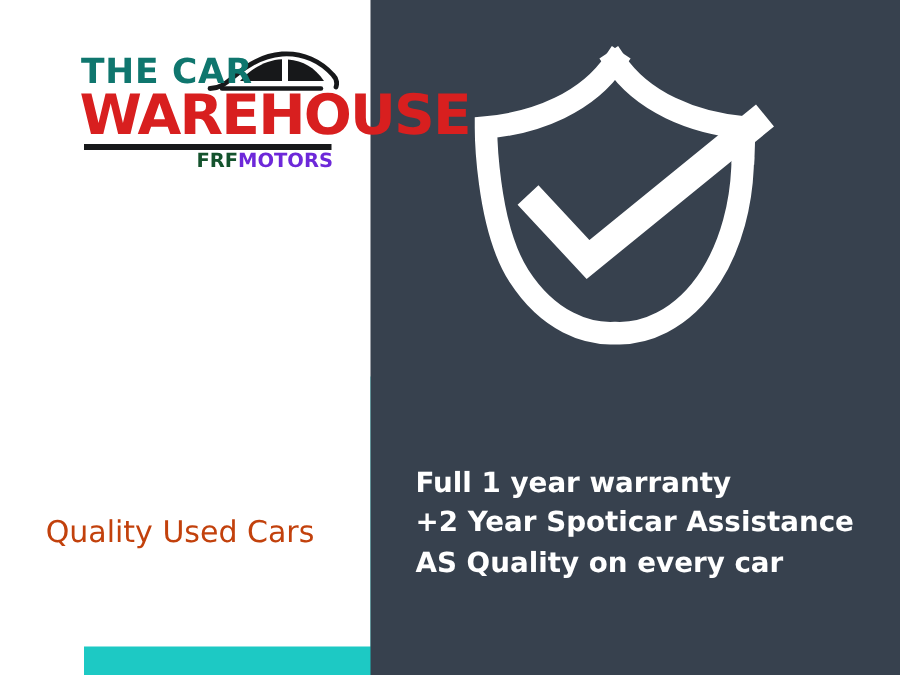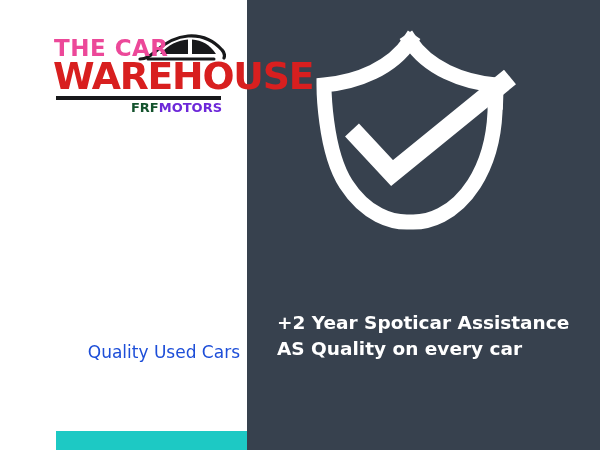--- a/index.html
+++ b/index.html
@@ -50,21 +50,21 @@
     height: 30px;
   }
   #logo-line1 {
     position: absolute;
     left: 0px;
     top: 5px;
     font-family: "DejaVu Sans", sans-serif;
     font-weight: bold;
     font-size: 23px;
     letter-spacing: 0.5px;
-    color: #ec4899;
+    color: #0f766e;
     line-height: 1;
     white-space: nowrap;
   }
   #logo-line2 {
     position: absolute;
     left: -1px;
     top: 26px;
     font-family: "DejaVu Sans", sans-serif;
     font-weight: bold;
     font-size: 37px;
@@ -96,24 +96,24 @@
   }
   #logo-sub .frf { color: #14532d; }
   #logo-sub .motors { color: #6d28d9; }
 
   
   #tagline {
     position: absolute;
     left: 0px;
     top: 340px;
     width: 240px;
-    text-align: right;
-    font-family: "DejaVu Sans", sans-serif;
-    font-size: 17px;
-    color: #1d4ed8;
+    text-align: center;
+    font-family: "DejaVu Sans", sans-serif;
+    font-size: 20px;
+    color: #c2410c;
     line-height: 1.42;
     z-index: 6;
   }
   #tagline div { white-space: nowrap; }
 
   
   #accent-vertical {
     position: absolute;
     left: 234px;
     top: 251px;
@@ -188,20 +188,21 @@
                  C 178 132, 184 105, 185 82" fill="none" stroke="#ffffff" stroke-width="15" stroke-linecap="square" stroke-linejoin="miter"></path>
         <path d="M 100 11
                  C 118 38, 152 52, 186 55
                  C 186 55, 186 62, 185.6 72" fill="none" stroke="#ffffff" stroke-width="15" stroke-linecap="square" stroke-linejoin="miter"></path>
 
         <path d="M 42 100 L 82 143 L 200 47" fill="none" stroke="#ffffff" stroke-width="19" stroke-linecap="butt" stroke-linejoin="miter"></path>
       </svg>
     </div>
 
     <div id="promo">
+      <div>Full 1 year warranty</div>
       <div>+2 Year Spoticar Assistance</div>
       <div>AS Quality on every car</div>
     </div>
 
   </div>
 
   <div id="logo">
     <svg id="logo-car-svg" viewBox="0 0 88 30" xmlns="http://www.w3.org/2000/svg" aria-hidden="true">
       <path d="M 2 27 C 8 27, 12 24, 18 19 C 26 12, 36 5, 50 4 C 64 3, 76 9, 84 18 C 86 20, 87 23, 86 26" fill="none" stroke="#17181a" stroke-width="3.2" stroke-linecap="round"></path>
       <path d="M 10 27 L 76 27" stroke="#17181a" stroke-width="3" stroke-linecap="round"></path>

